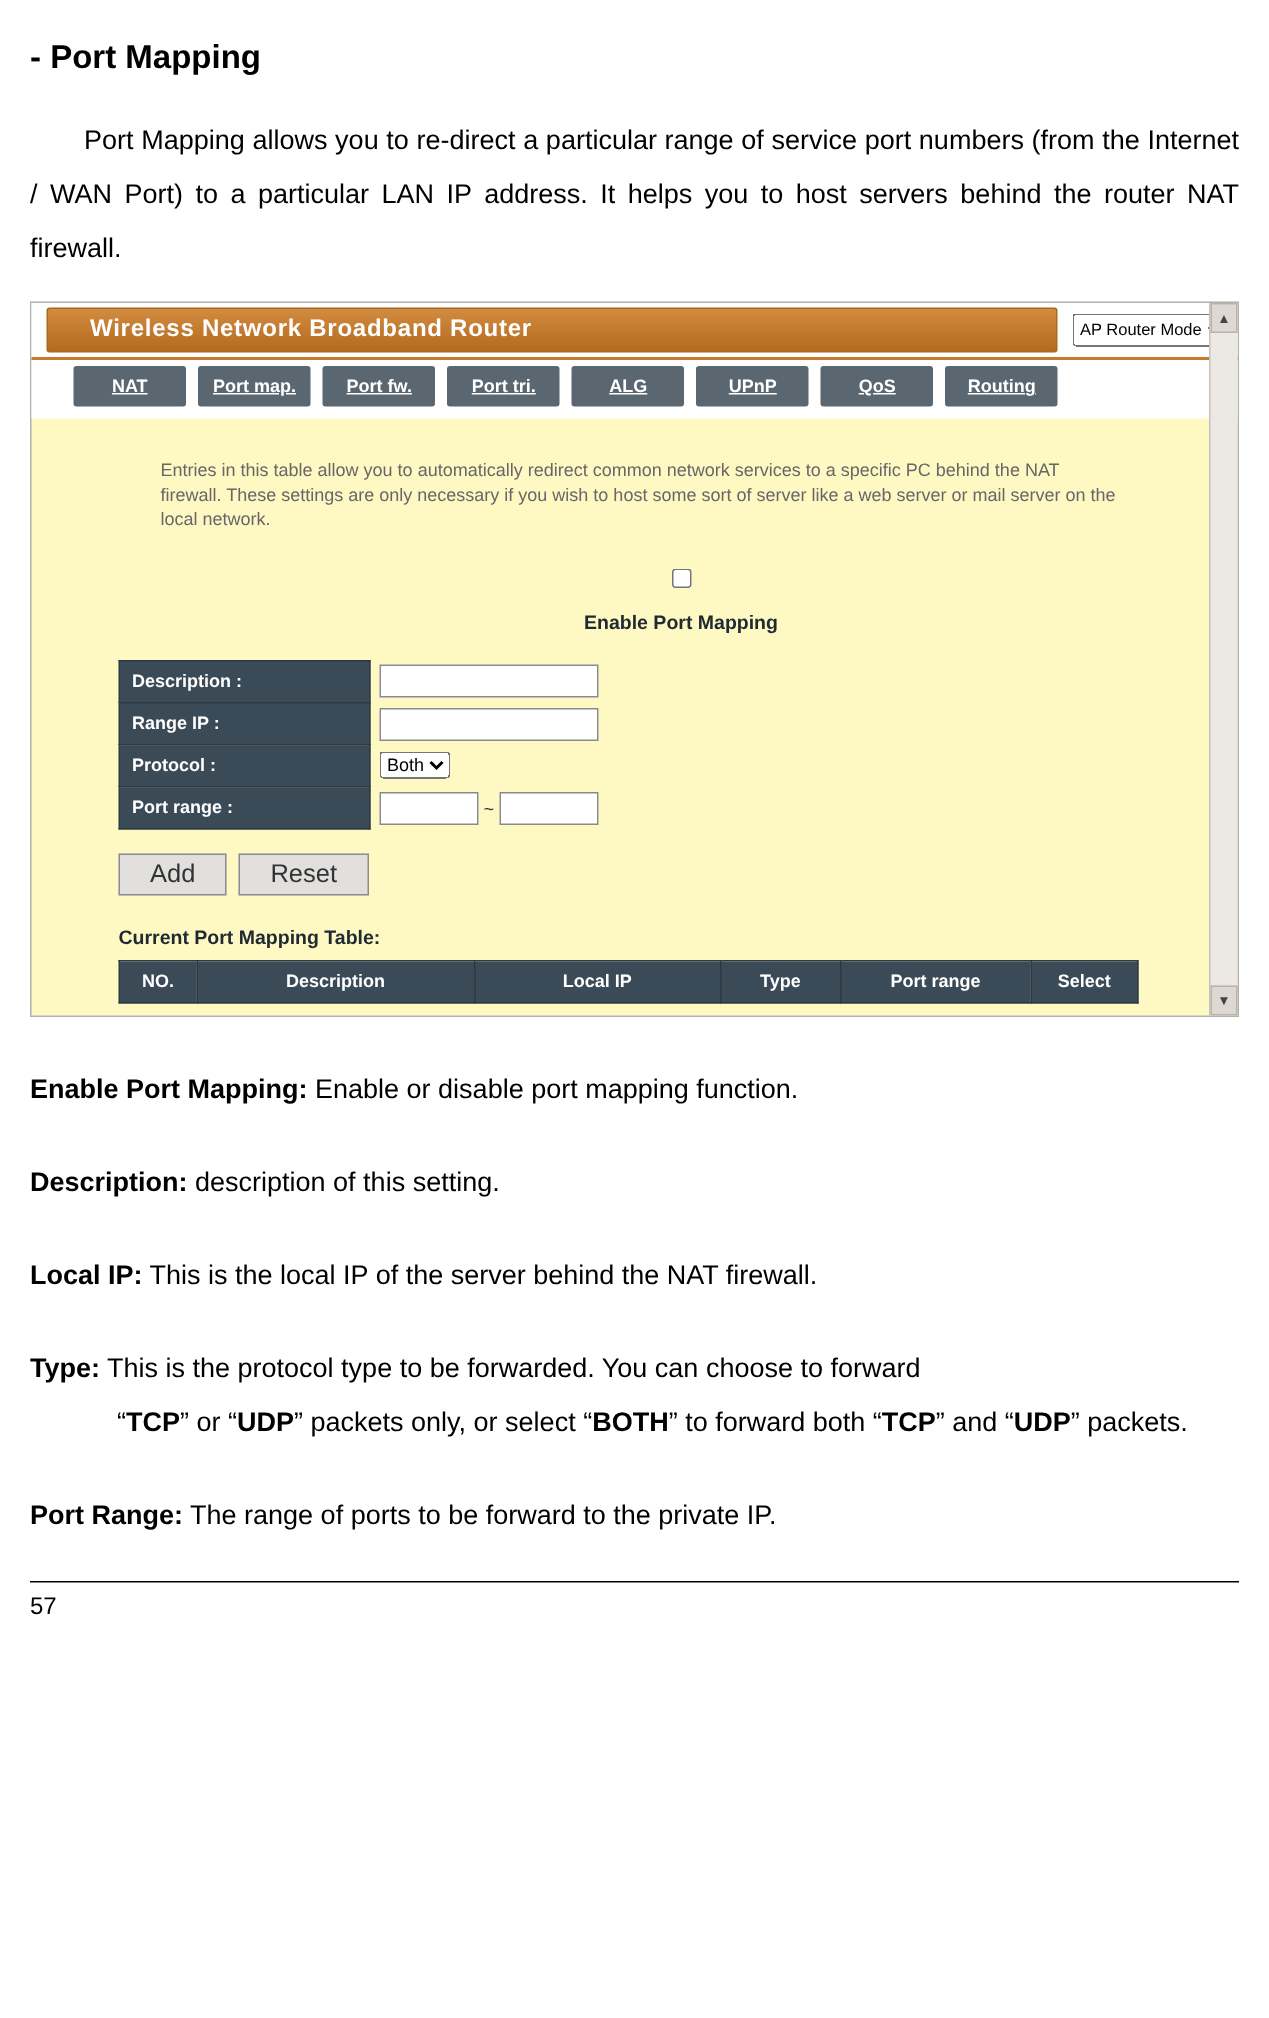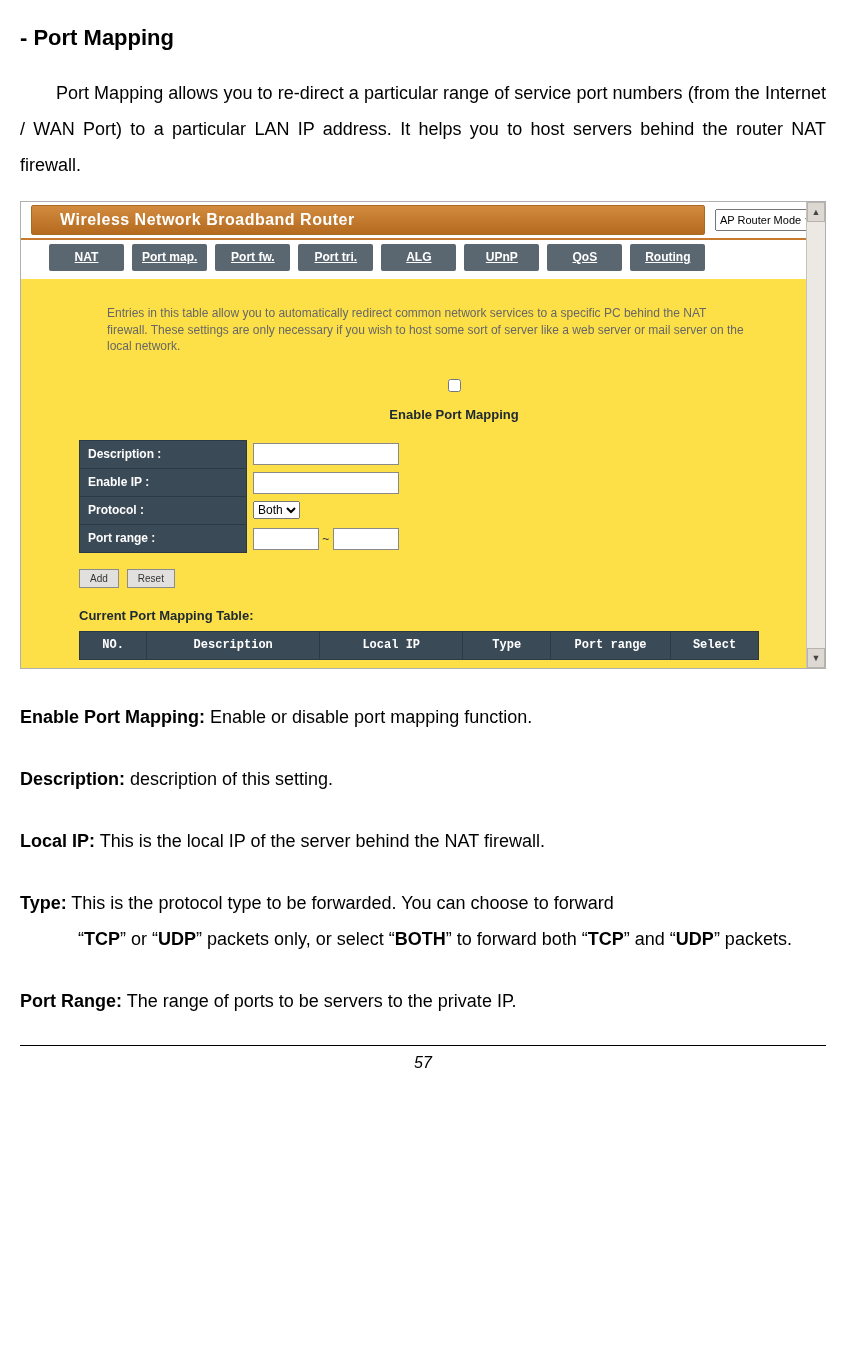--- a/index.html
+++ b/index.html
@@ -20,21 +20,21 @@
   .intro-para {
     text-align: justify;
     margin: 0 0 18px 0;
     line-height: 2.0;
     text-indent: 2em;
   }
   
   .router-shot {
     position: relative;
     border: 1px solid #b0b0b0;
-    background: #fde047;
+    background: #fef9c3;
     font-family: Verdana, Arial, sans-serif;
     font-size: 12px;
     color: #333;
     margin-bottom: 30px;
   }
   .shot-top {
     display: flex;
     align-items: center;
     height: 36px;
     border-bottom: 2px solid #c77a2d;
@@ -128,43 +128,42 @@
   }
   .btn-row {
     margin: 16px 0 18px 0;
     display: flex;
     gap: 8px;
   }
   .btn-small {
     background: #e1e0de;
     border: 1px solid #8c8c8c;
     color: #333;
-    font-size: 10px;
-    padding: 3px 10px;
+    font-size: 17px;
+    padding: 3px 20px;
     cursor: pointer;
   }
   .table-title {
     font-weight: bold;
     font-size: 13px;
     color: #202a33;
     margin-bottom: 4px;
   }
   .data-table {
     width: 680px;
     border-collapse: collapse;
   }
   .data-table th {
     background: #3b4a57;
     color: #fff;
     font-size: 12px;
     font-weight: bold;
-    padding: 4px 17px;
+    padding: 4px 6px;
     border: 1px solid #2d3944;
     text-align: center;
-    font-family: Liberation Mono, monospace;
   }
   .scrollbar-vert {
     position: absolute;
     right: 0;
     top: 0;
     bottom: 0;
     width: 18px;
     background: #ece9e5;
     border-left: 1px solid #c6c2bd;
     display: flex;
@@ -192,24 +191,23 @@
   .def-item .term { font-weight: bold; }
   .type-block {
     text-align: justify;
   }
   .type-cont {
     padding-left: 58px;
     text-align: justify;
   }
   .page-foot {
     border-top: 1px solid #000;
-    text-align: center;
+    text-align: left;
     font-size: 16px;
     padding-top: 4px;
-    font-style: italic;
   }
 </style>
 </head>
 <body>
 
 <h2 class="section-heading">- Port Mapping</h2>
 
 <p class="intro-para">Port Mapping allows you to re-direct a particular range of service port numbers (from the Internet / WAN Port) to a particular LAN IP address. It helps you to host servers behind the router NAT firewall.</p>
 
 <div class="router-shot">
@@ -243,21 +241,21 @@
       <span class="lbl">Enable Port Mapping</span>
     </div>
 
     <table class="form-table">
       <tbody>
           <tr>
         <td class="lbl">Description :</td>
         <td class="val"><input class="txt" style="width: 140px;"></td>
       </tr>
       <tr>
-        <td class="lbl">Enable IP :</td>
+        <td class="lbl">Range IP :</td>
         <td class="val"><input class="txt" style="width: 140px;"></td>
       </tr>
       <tr>
         <td class="lbl">Protocol :</td>
         <td class="val">
           <select style="font-size:12px">
             <option>Both</option>
           </select>
         </td>
       </tr>
@@ -316,18 +314,18 @@
   <div class="def-item">
     <div class="type-block">
       <span class="term">Type:</span><span> This is the protocol type to be forwarded. You can choose to forward </span>
     </div>
     <div class="type-cont">
       <span>“</span><span class="term">TCP</span><span>” or “</span><span class="term">UDP</span><span>” packets only, or select “</span><span class="term">BOTH</span><span>” to forward both “</span><span class="term">TCP</span><span>” and “</span><span class="term">UDP</span><span>” packets.</span>
     </div>
   </div>
 
   <div class="def-item">
-    <span class="term">Port Range:</span><span> The range of ports to be servers to the private IP.</span>
+    <span class="term">Port Range:</span><span> The range of ports to be forward to the private IP.</span>
   </div>
 
 </div>
 
 <div class="page-foot">57</div>
 
 </body></html>

